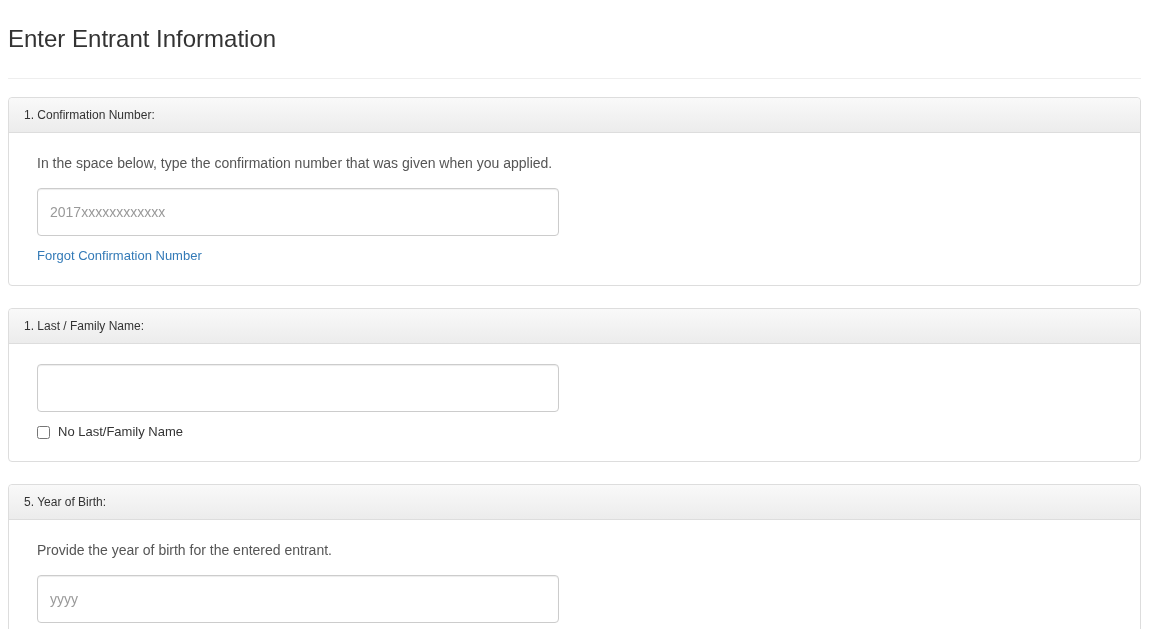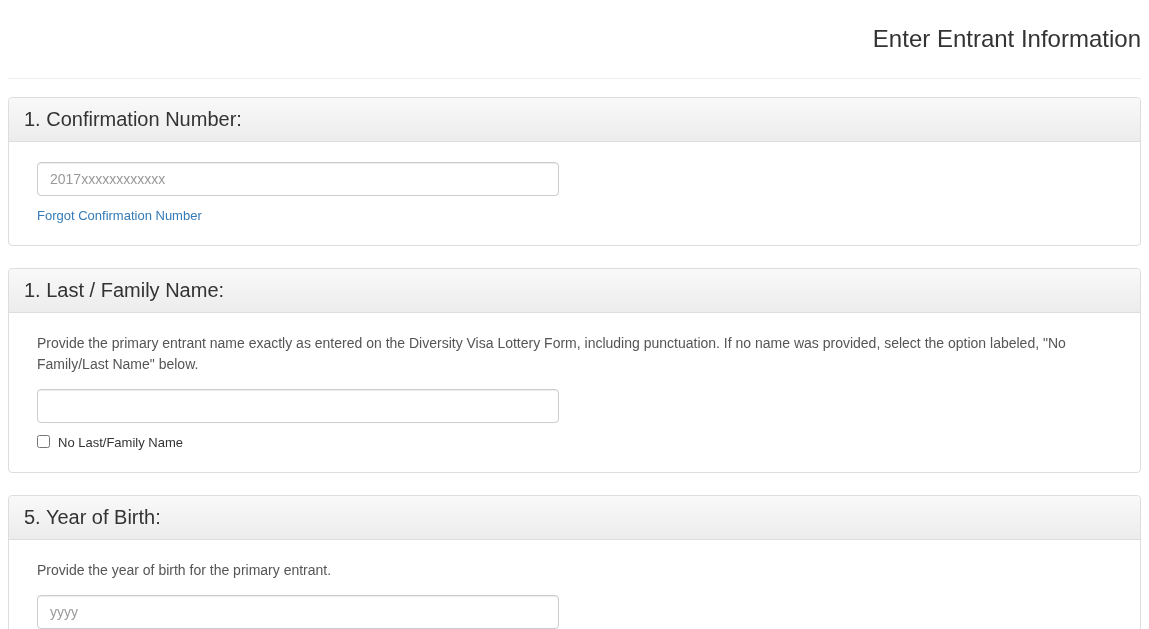--- a/index.html
+++ b/index.html
@@ -8,21 +8,21 @@
       padding: 0;
     }
     body {
       font-family: "Helvetica Neue", Helvetica, Arial, sans-serif;
       font-size: 14px;
       color: #333;
       background: #fff;
       padding: 10px 8px;
     }
     .page-title {
-      text-align: right;
+      text-align: left;
       font-size: 24px;
       font-weight: 500;
       color: #333;
       margin: 15px 0 25px 0;
     }
     hr.top-rule {
       border: none;
       border-top: 1px solid #eee;
       margin-bottom: 18px;
     }
@@ -32,35 +32,35 @@
       margin-bottom: 22px;
       background: #fff;
     }
     .panel-heading {
       background: linear-gradient(to bottom, #f9f9f9, #ececec);
       border-bottom: 1px solid #ddd;
       border-top-left-radius: 4px;
       border-top-right-radius: 4px;
       padding: 10px 15px;
       color: #333;
-      font-size: 20px;
+      font-size: 12px;
     }
     .panel-body {
       padding: 20px 28px 22px 28px;
     }
     .instruction {
       color: #555;
       margin-bottom: 14px;
       line-height: 1.5;
     }
     .form-control {
       display: block;
       width: 522px;
       max-width: 100%;
-      height: 34px;
+      height: 48px;
       padding: 6px 12px;
       font-size: 14px;
       line-height: 1.42857143;
       color: #555;
       background-color: #fff;
       border: 1px solid #ccc;
       border-radius: 4px;
       box-shadow: inset 0 1px 1px rgba(0,0,0,.075);
     }
     .form-control::placeholder {
@@ -70,54 +70,54 @@
       display: inline-block;
       margin-top: 12px;
       color: #337ab7;
       font-size: 13px;
       text-decoration: none;
       cursor: pointer;
     }
     .checkbox-row {
       margin-top: 12px;
       display: flex;
-      align-items: flex-start;
+      align-items: flex-end;
       gap: 8px;
       font-size: 13px;
       color: #333;
     }
     .checkbox-row input[type="checkbox"] {
       margin: 0;
     }
   </style>
 </head>
 <body>
 
 <h1 class="page-title">Enter Entrant Information</h1>
 <hr class="top-rule">
 
 <div class="panel">
   <div class="panel-heading">1. Confirmation Number:</div>
   <div class="panel-body">
+    <p class="instruction">In the space below, type the confirmation number that was given when you applied.</p>
     <input type="text" class="form-control" placeholder="2017xxxxxxxxxxxx" style="">
     <a class="help-link">Forgot Confirmation Number</a>
   </div>
 </div>
 
 <div class="panel">
   <div class="panel-heading">1. Last / Family Name:</div>
   <div class="panel-body">
-    <p class="instruction">Provide the primary entrant name exactly as entered on the Diversity Visa Lottery Form, including punctuation. If no name was provided, select the option labeled, "No Family/Last Name" below.</p>
     <input type="text" class="form-control" style="">
     <div class="checkbox-row">
       <input type="checkbox" style="">
       <span>No Last/Family Name</span>
     </div>
   </div>
 </div>
 
 <div class="panel">
   <div class="panel-heading">5. Year of Birth:</div>
   <div class="panel-body">
-    <p class="instruction">Provide the year of birth for the primary entrant.</p>
+    <p class="instruction">Provide the year of birth for the entered entrant.</p>
     <input type="text" class="form-control" placeholder="yyyy" style="">
   </div>
 </div>
 
 </body></html>

